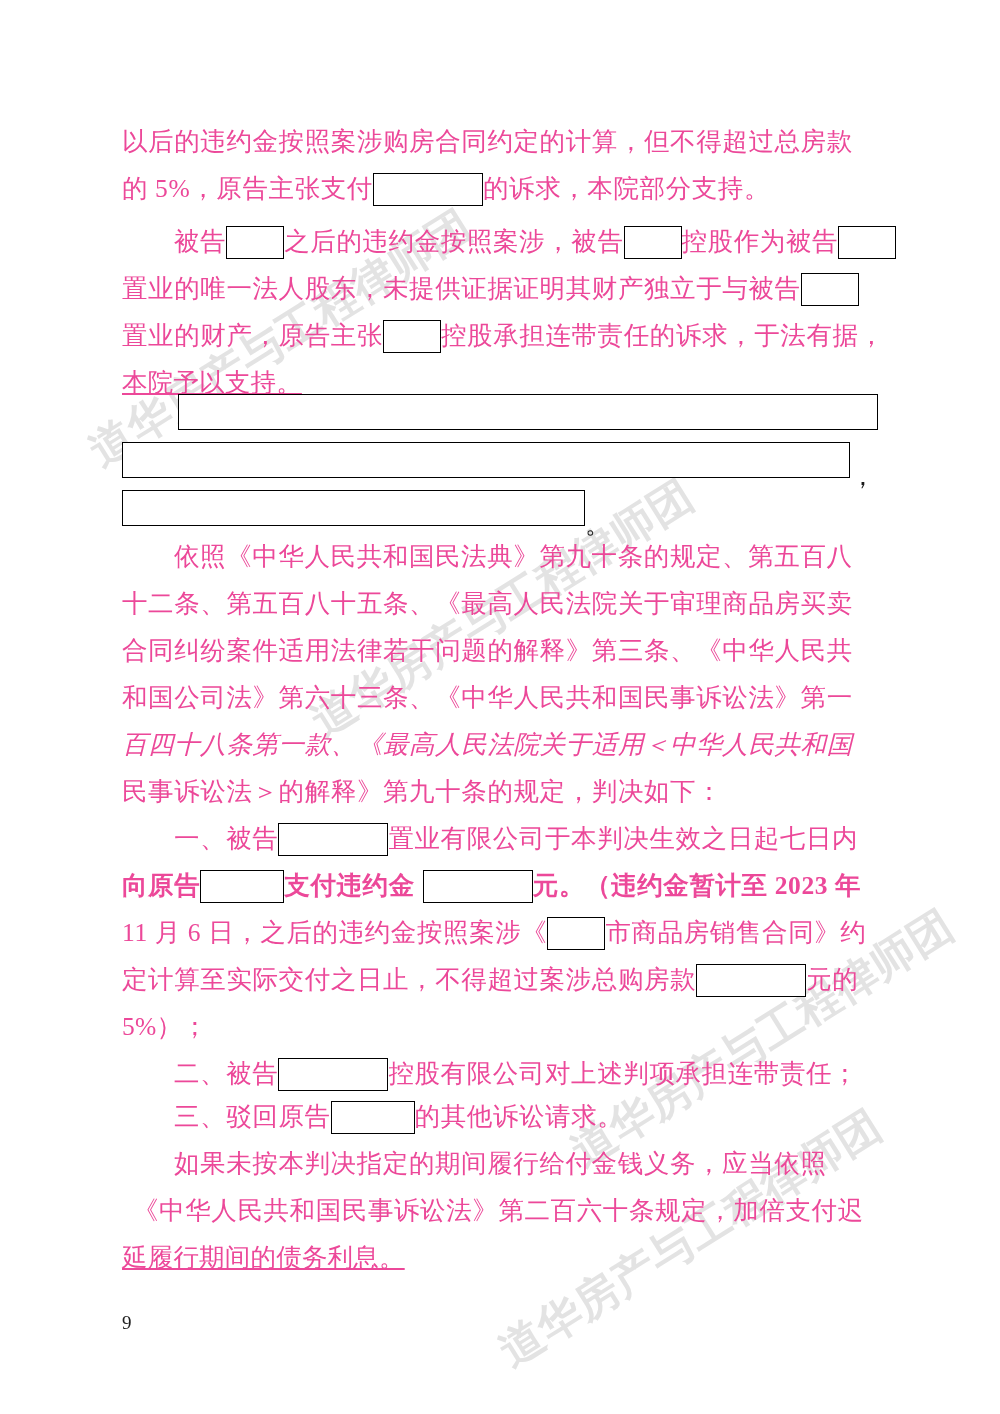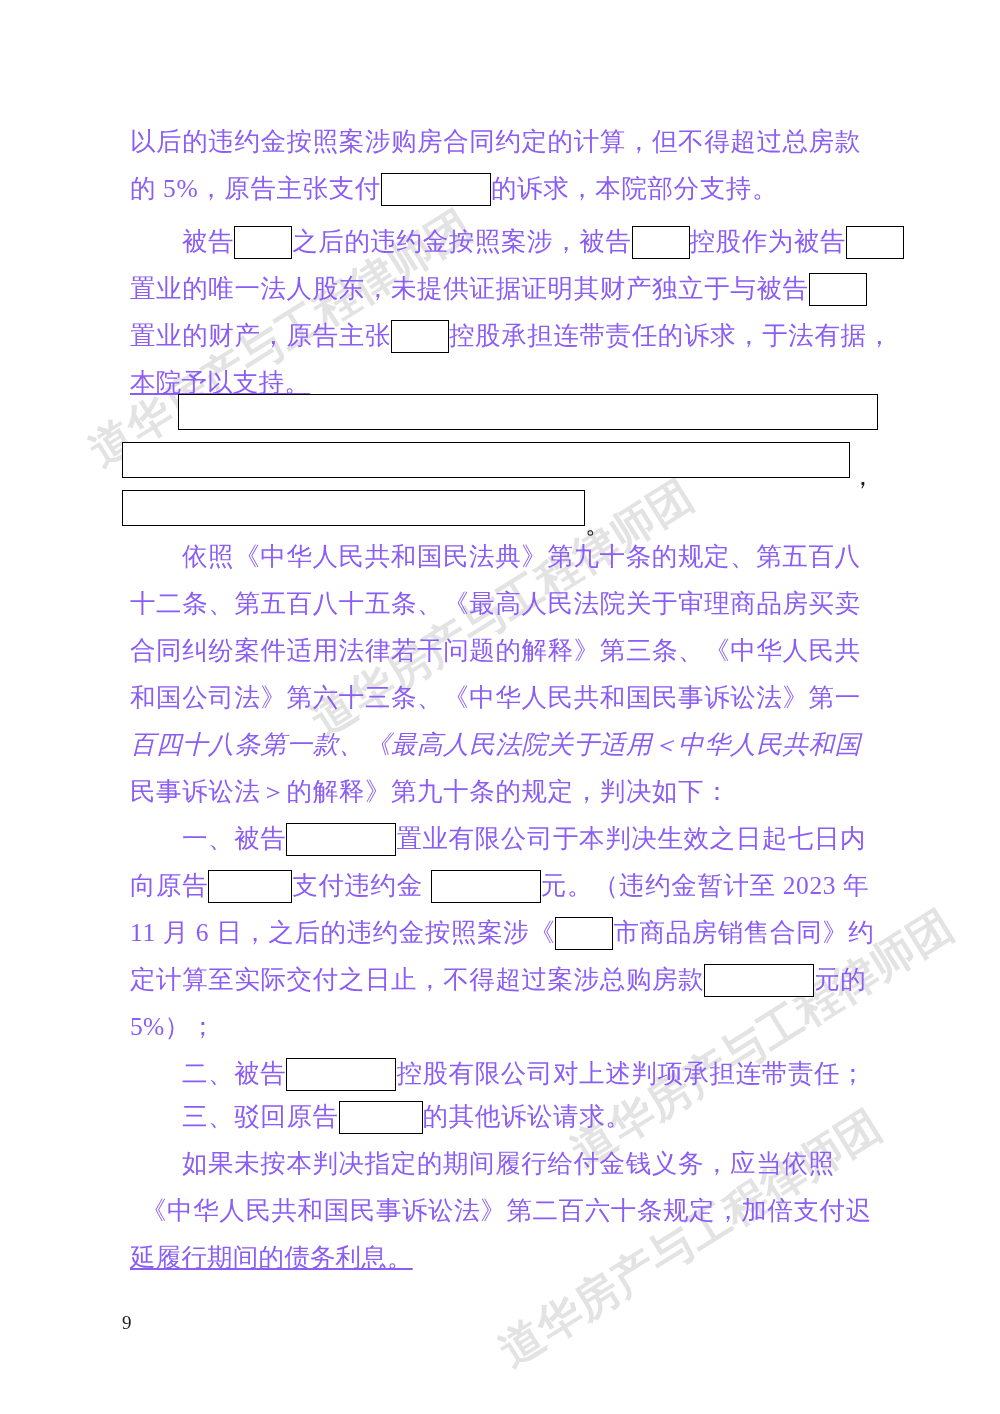--- a/index.html
+++ b/index.html
@@ -43,26 +43,26 @@
   .doc-body {
     position: absolute;
     left: 122px;
     top: 118px;
     width: 756px;
   }
 
   
   .line {
     position: absolute;
-    left: 8px;
+    left: 0;
     height: 47px;
     line-height: 47px;
     white-space: nowrap;
     font-size: 25.5px;
-    color: #8b5cf6;
+    color: #ec4899;
     letter-spacing: 0.2px;
   }
   .line.just {
     
     letter-spacing: 0.6px;
   }
 
   
   .redact {
     display: inline-block;
@@ -146,21 +146,21 @@
       <div class="line just" style="top:509px;">合同纠纷案件适用法律若干问题的解释》第三条、《中华人民共</div>
       <div class="line just" style="top:556px;">和国公司法》第六十三条、《中华人民共和国民事诉讼法》第一</div>
       <div class="line just" style="top:603px;font-style:italic;">百四十八条第一款、《最高人民法院关于适用＜中华人民共和国</div>
       <div class="line just" style="top:650px;">民事诉讼法＞的解释》第九十条的规定，判决如下：</div>
     </div>
 
     <div>
       <div class="line just" style="top:697px; padding-left:52px;">
         <span>一、被告</span><span class="redact" style="width:108px;"></span><span>置业有限公司于本判决生效之日起七日内</span>
       </div>
-      <div class="line just" style="top:744px;">
+      <div class="line just" style="top:744px;font-weight:bold;">
         <span>向原告</span><span class="redact" style="width:82px;"></span><span>支付违约金</span><span class="redact" style="width:108px; margin-left:8px;"></span><span>元。（违约金暂计至 2023 年</span>
       </div>
       <div class="line just" style="top:791px;">
         <span>11 月 6 日，之后的违约金按照案涉《</span><span class="redact" style="width:56px;"></span><span>市商品房销售合同》约</span>
       </div>
       <div class="line just" style="top:838px;">
         <span>定计算至实际交付之日止，不得超过案涉总购房款</span><span class="redact" style="width:108px;"></span><span>元的</span>
       </div>
       <div class="line" style="top:885px;">5%）；</div>
     </div>

